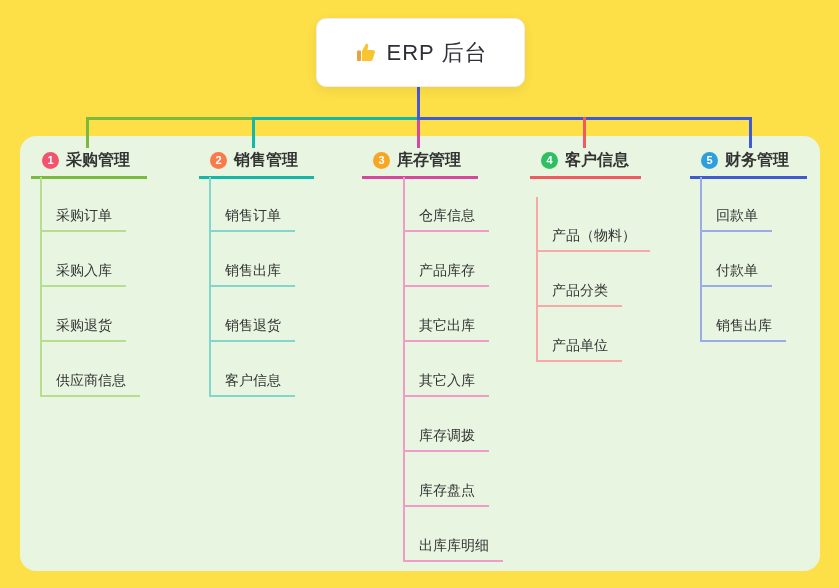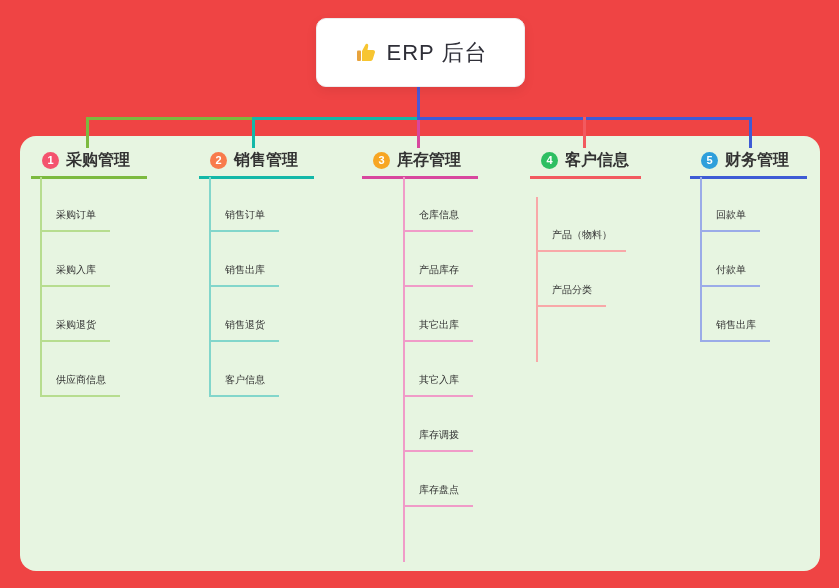--- a/index.html
+++ b/index.html
@@ -1,20 +1,20 @@
 <!DOCTYPE html>
 <html><head>
 <meta charset="utf-8">
 <style>
   html,body{margin:0;padding:0;}
   body{
     font-family:"Liberation Sans","DejaVu Sans",sans-serif;
     background:#ffffff;
   }
-  .stage{position:relative;width:839px;height:588px;overflow:hidden;background:#ef4444;}
+  .stage{position:relative;width:839px;height:588px;overflow:hidden;background:#fde047;}
 
   
   .panel{
     position:absolute;left:20px;top:136px;width:800px;height:435px;
     background:#E7F5E1;border-radius:16px;z-index:0;
   }
 
   
   .root-node{
     position:absolute;left:316px;top:18px;width:207px;height:67px;
@@ -65,21 +65,21 @@
   .bc-2{left:209px;}
   .bc-3{left:371px;margin-left:32px;}
   .bc-4{left:536px;margin-top:20px;}
   .bc-5{left:700px;}
   .vline{position:absolute;left:0;top:0;width:2px;background:var(--light);}
   .rows-4 .vline{height:220px;}
   .rows-7 .vline{height:385px;}
   .rows-3 .vline{height:165px;}
   .child-row{height:55px;display:flex;align-items:flex-end;}
   .child-label{
-    display:inline-block;font-size:10px;color:#333;white-space:nowrap;
+    display:inline-block;font-size:14px;color:#333;white-space:nowrap;
     padding:0 14px 6px 16px;border-bottom:2px solid var(--light);line-height:18px;
   }
 </style>
 </head>
 <body style="background: rgb(255, 255, 255);">
 
 <div class="stage" style="color: rgb(51, 51, 51);">
 
   <div class="panel" style="background: rgb(231, 245, 225);"></div>
 
@@ -160,34 +160,40 @@
       </div>
     <div class="child-row">
         <span class="child-label">其它入库</span>
       </div>
     <div class="child-row">
         <span class="child-label">库存调拨</span>
       </div>
     <div class="child-row">
         <span class="child-label">库存盘点</span>
       </div>
+    <div class="child-row">
+        <span class="child-label">出库库明细</span>
+      </div>
   </div>
 
   <div class="branch-header bh-4" style="--main: #F25A5F; --light: #F8A8A8; --badge: #2EBF62;">
     <span class="badge">4</span>
     <span class="branch-title">客户信息</span>
   </div>
   <div class="branch-children bc-4 rows-3" style="--main: #F25A5F; --light: #F8A8A8; --badge: #2EBF62;">
     <div class="vline"></div>
     <div class="child-row">
         <span class="child-label">产品（物料）</span>
       </div>
     <div class="child-row">
         <span class="child-label">产品分类</span>
       </div>
+    <div class="child-row">
+        <span class="child-label">产品单位</span>
+      </div>
   </div>
 
   <div class="branch-header bh-5" style="--main: #3E5BD5; --light: #9BABE8; --badge: #2E9FDB;">
     <span class="badge">5</span>
     <span class="branch-title">财务管理</span>
   </div>
   <div class="branch-children bc-5 rows-3" style="--main: #3E5BD5; --light: #9BABE8; --badge: #2E9FDB;">
     <div class="vline"></div>
     <div class="child-row">
         <span class="child-label">回款单</span>

